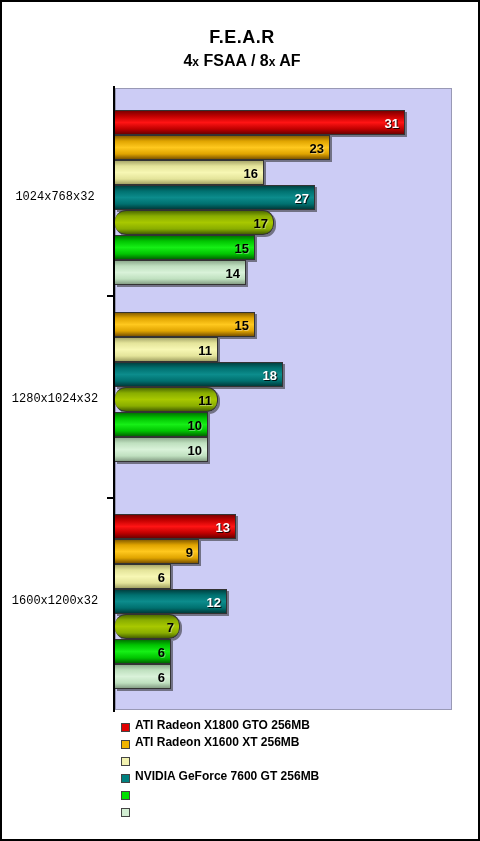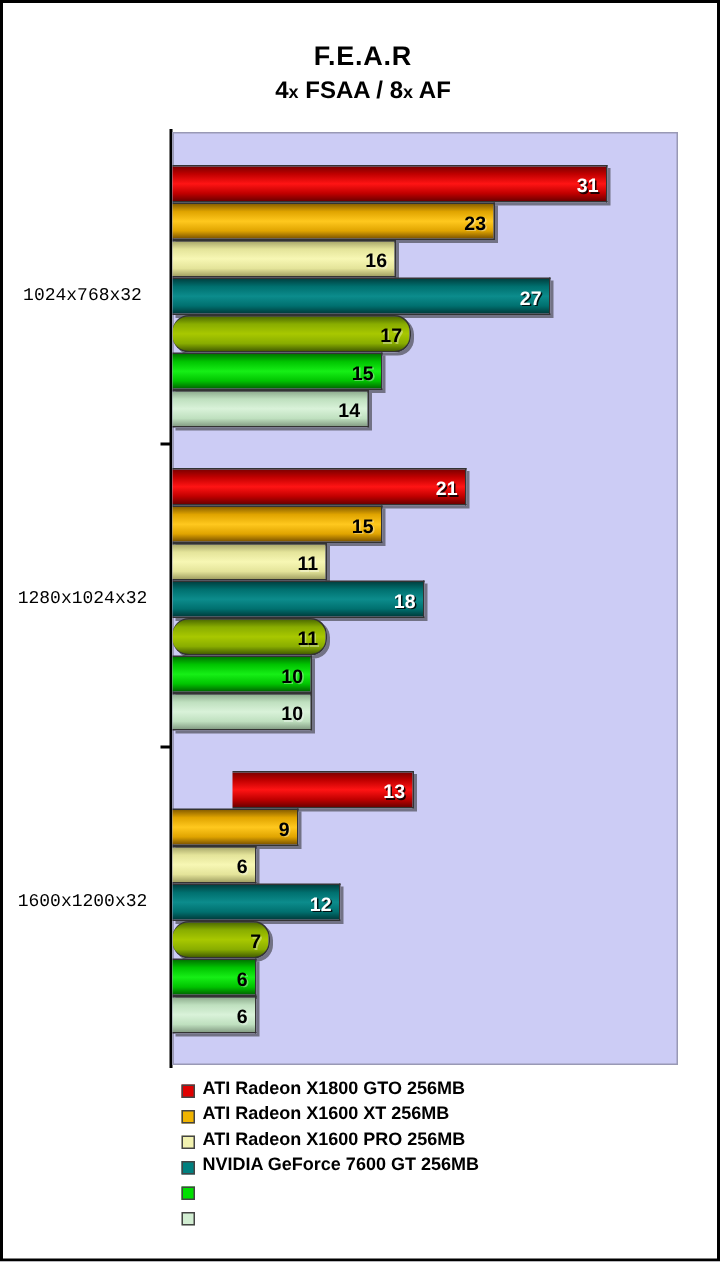--- a/index.html
+++ b/index.html
@@ -194,21 +194,21 @@
           <div class="bar s1" title="ATI Radeon X1600 XT 256MB — 1024x768x32: 23" style="width: 215px;">
             <span class="bar-value val-dark">23</span>
           </div>
         </div>
         <div class="bar-row">
           <div class="bar s2" title="ATI Radeon X1600 PRO 256MB — 1024x768x32: 16" style="width: 149px;">
             <span class="bar-value val-dark">16</span>
           </div>
         </div>
         <div class="bar-row">
-          <div class="bar s3" title="NVIDIA GeForce 7600 GT 256MB — 1024x768x32: 27" style="width: 252px;">
+          <div class="bar s3" title="NVIDIA GeForce 7600 GT 256MB — 1024x768x32: 27" style="width: 200px;">
             <span class="bar-value val-light">27</span>
           </div>
         </div>
         <div class="bar-row">
           <div class="bar s4" title="NVIDIA GeForce 7600 GS 256MB — 1024x768x32: 17" style="width: 159px;">
             <span class="bar-value val-dark">17</span>
           </div>
         </div>
         <div class="bar-row">
           <div class="bar s5" title="NVIDIA GeForce 7300 GT 256MB DDR2 — 1024x768x32: 15" style="width: 140px;">
@@ -216,25 +216,20 @@
           </div>
         </div>
         <div class="bar-row">
           <div class="bar s6" title="NVIDIA GeForce 6600 GT 128MB — 1024x768x32: 14" style="width: 131px;">
             <span class="bar-value val-dark">14</span>
           </div>
         </div>
       </div>
       <div class="group" style="left: 113px; top: 310px;">
         <div class="bar-row">
-          <div class="bar s0" title="ATI Radeon X1800 GTO 256MB — 1280x1024x32: 21" style="width: 196px;">
-            <span class="bar-value val-light">21</span>
-          </div>
-        </div>
-        <div class="bar-row">
           <div class="bar s1" title="ATI Radeon X1600 XT 256MB — 1280x1024x32: 15" style="width: 140px;">
             <span class="bar-value val-dark">15</span>
           </div>
         </div>
         <div class="bar-row">
           <div class="bar s2" title="ATI Radeon X1600 PRO 256MB — 1280x1024x32: 11" style="width: 103px;">
             <span class="bar-value val-dark">11</span>
           </div>
         </div>
         <div class="bar-row">
@@ -253,21 +248,21 @@
           </div>
         </div>
         <div class="bar-row">
           <div class="bar s6" title="NVIDIA GeForce 6600 GT 128MB — 1280x1024x32: 10" style="width: 93px;">
             <span class="bar-value val-dark">10</span>
           </div>
         </div>
       </div>
       <div class="group" style="left: 113px; top: 512px;">
         <div class="bar-row">
-          <div class="bar s0" title="ATI Radeon X1800 GTO 256MB — 1600x1200x32: 13" style="width: 121px; margin-left: 40px;">
+          <div class="bar s0" title="ATI Radeon X1800 GTO 256MB — 1600x1200x32: 13" style="width: 121px;">
             <span class="bar-value val-light">13</span>
           </div>
         </div>
         <div class="bar-row">
           <div class="bar s1" title="ATI Radeon X1600 XT 256MB — 1600x1200x32: 9" style="width: 84px;">
             <span class="bar-value val-dark">9</span>
           </div>
         </div>
         <div class="bar-row">
           <div class="bar s2" title="ATI Radeon X1600 PRO 256MB — 1600x1200x32: 6" style="width: 56px;">
@@ -310,21 +305,20 @@
       <div class="legend-item">
         <span class="legend-swatch sw0"></span>
         <span class="legend-label">ATI Radeon X1800 GTO 256MB</span>
       </div>
       <div class="legend-item">
         <span class="legend-swatch sw1"></span>
         <span class="legend-label">ATI Radeon X1600 XT 256MB</span>
       </div>
       <div class="legend-item">
         <span class="legend-swatch sw2"></span>
-        <span class="legend-label">ATI Radeon X1600 PRO 256MB</span>
       </div>
       <div class="legend-item">
         <span class="legend-swatch sw3"></span>
         <span class="legend-label">NVIDIA GeForce 7600 GT 256MB</span>
       </div>
       <div class="legend-item">
         <span class="legend-swatch sw5"></span>
       </div>
       <div class="legend-item">
         <span class="legend-swatch sw6"></span>

